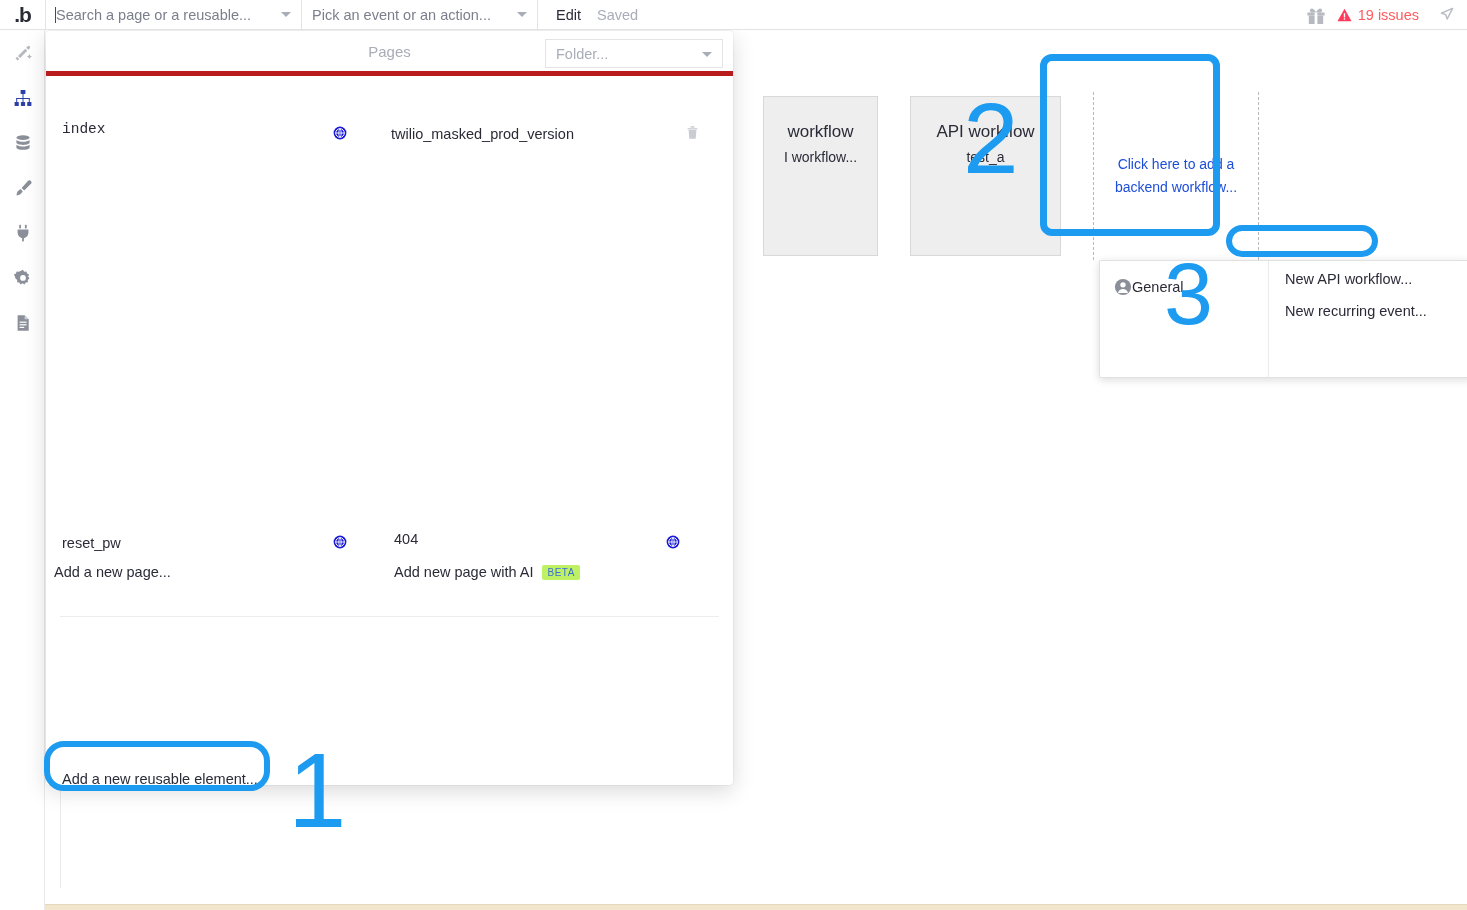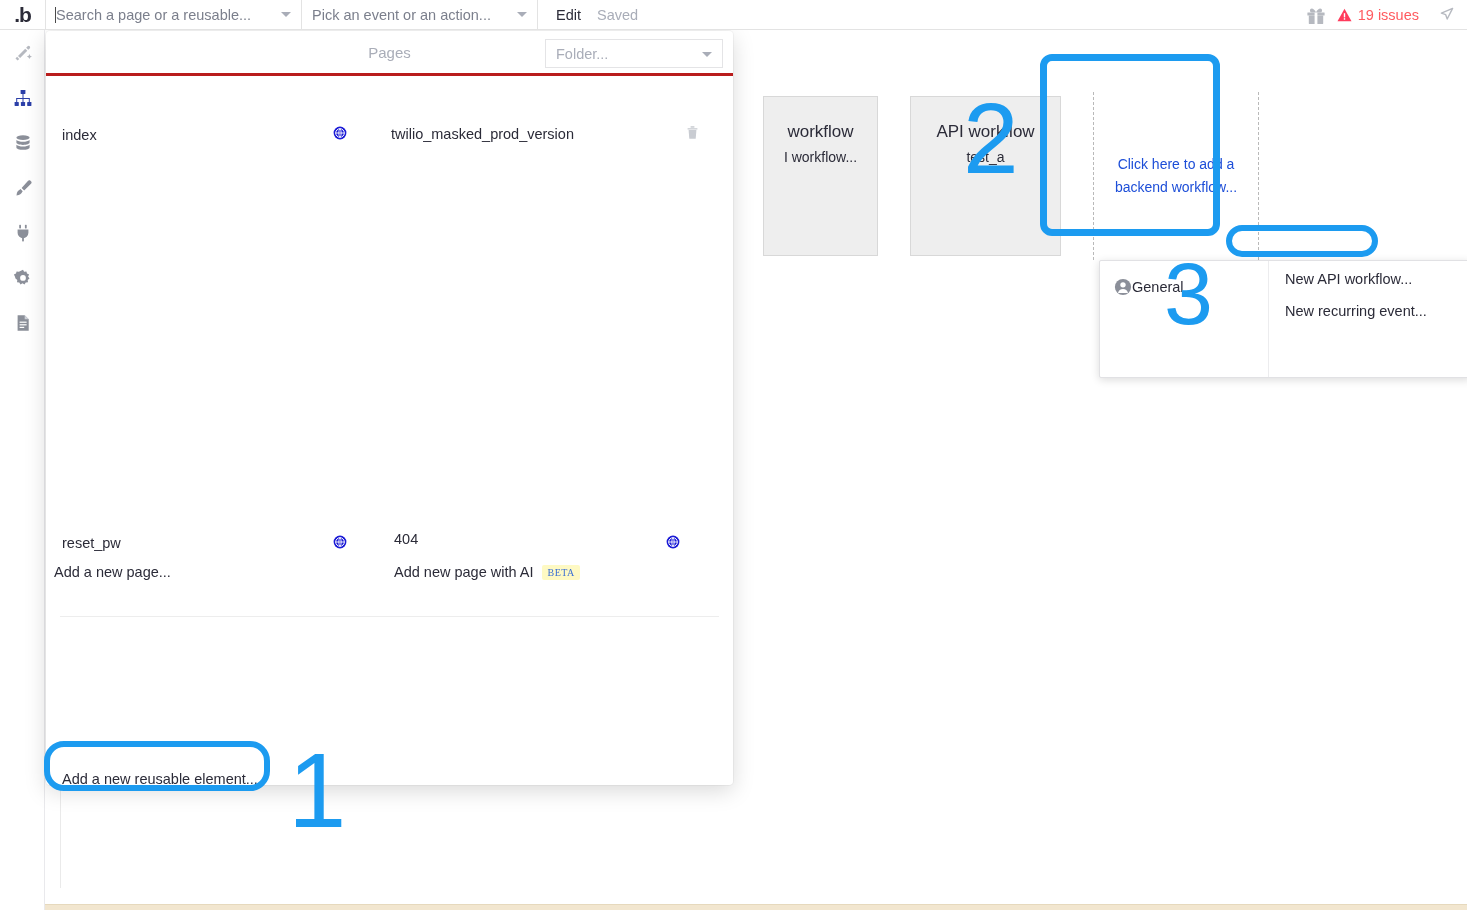--- a/index.html
+++ b/index.html
@@ -105,21 +105,21 @@
   .ctx-sub.two { line-height:15px; padding-top:7px; }
 
   
   .panel {
     position:absolute; left:46px; top:31px; width:687px; height:754px;
     background:#fff; border-radius:4px;
     box-shadow:0 6px 22px rgba(0,0,0,.15), 0 0 0 1px rgba(0,0,0,.035);
     z-index:35; overflow:hidden;
   }
   .panel-head {
-    position:relative; height:45px; border-bottom:3px solid #b91c1c;
+    position:relative; height:45px; border-bottom:5px solid #b91c1c;
     display:flex; align-items:center;
   }
   .panel-head .ph-title {
     position:absolute; left:0; right:0; text-align:center;
     font-size:15px; color:#a9adb8;
   }
   .folder-select {
     position:absolute; right:10px; top:8px; width:178px; height:29px;
     border:1px solid #e4e4e6; border-radius:0;
     display:flex; align-items:center; padding:0 10px;
@@ -131,22 +131,22 @@
     border-top:5px solid #a9adb8;
   }
   .plist { position:relative; height:555px; }
   .prow {
     position:absolute; display:flex; align-items:center;
     font-size:14.5px; color:#2b2b38; height:22px;
   }
   .globe-icon { width:14px; height:14px; display:block; }
   .trash-icon { width:13px; height:15px; display:block; }
   .beta-badge {
-    margin-left:9px; background:#fef9c3; color:#3b6fd4;
-    font-size:10px; letter-spacing:.5px; padding:2px 5px; border-radius:2px;font-family:Liberation Serif, serif;
+    margin-left:9px; background:#bef264; color:#3b6fd4;
+    font-size:10px; letter-spacing:.5px; padding:2px 5px; border-radius:2px;
   }
   .section-label {
     position:absolute; left:0; right:0; text-align:center;
     font-size:15px; color:#c3c6cd;
   }
   .hrule { position:absolute; height:1px; background:#ededed; }
   .faint { color:#cfd2d8; }
   .clipped-row {
     position:absolute; overflow:hidden; height:8px;
   }
@@ -283,21 +283,21 @@
     <div class="panel-head">
       <div class="ph-title">Pages</div>
       <div class="folder-select">
         <span>Folder...</span>
         <span class="caret"></span>
       </div>
     </div>
 
     <div class="plist">
 
-      <div class="prow" style="left:16px; top:48px;">
+      <div class="prow" style="left:16px; top:42px;font-family:Liberation Mono, monospace;">
         <span>index</span>
       </div>
       <div class="prow" style="left:287px; top:46px;">
         <span class="globe-icon">
           <svg width="14" height="14" viewBox="0 0 14 14">
             <circle cx="7" cy="7" r="6.4" fill="#1a1ad6"></circle>
             <circle cx="7" cy="7" r="4.3" fill="none" stroke="#fff" stroke-width="1"></circle>
             <path d="M7 2.7c1.6 1.6 1.6 7 0 8.6M7 2.7c-1.6 1.6-1.6 7 0 8.6M2.7 7h8.6" stroke="#fff" stroke-width=".9" fill="none"></path>
           </svg>
         </span>

